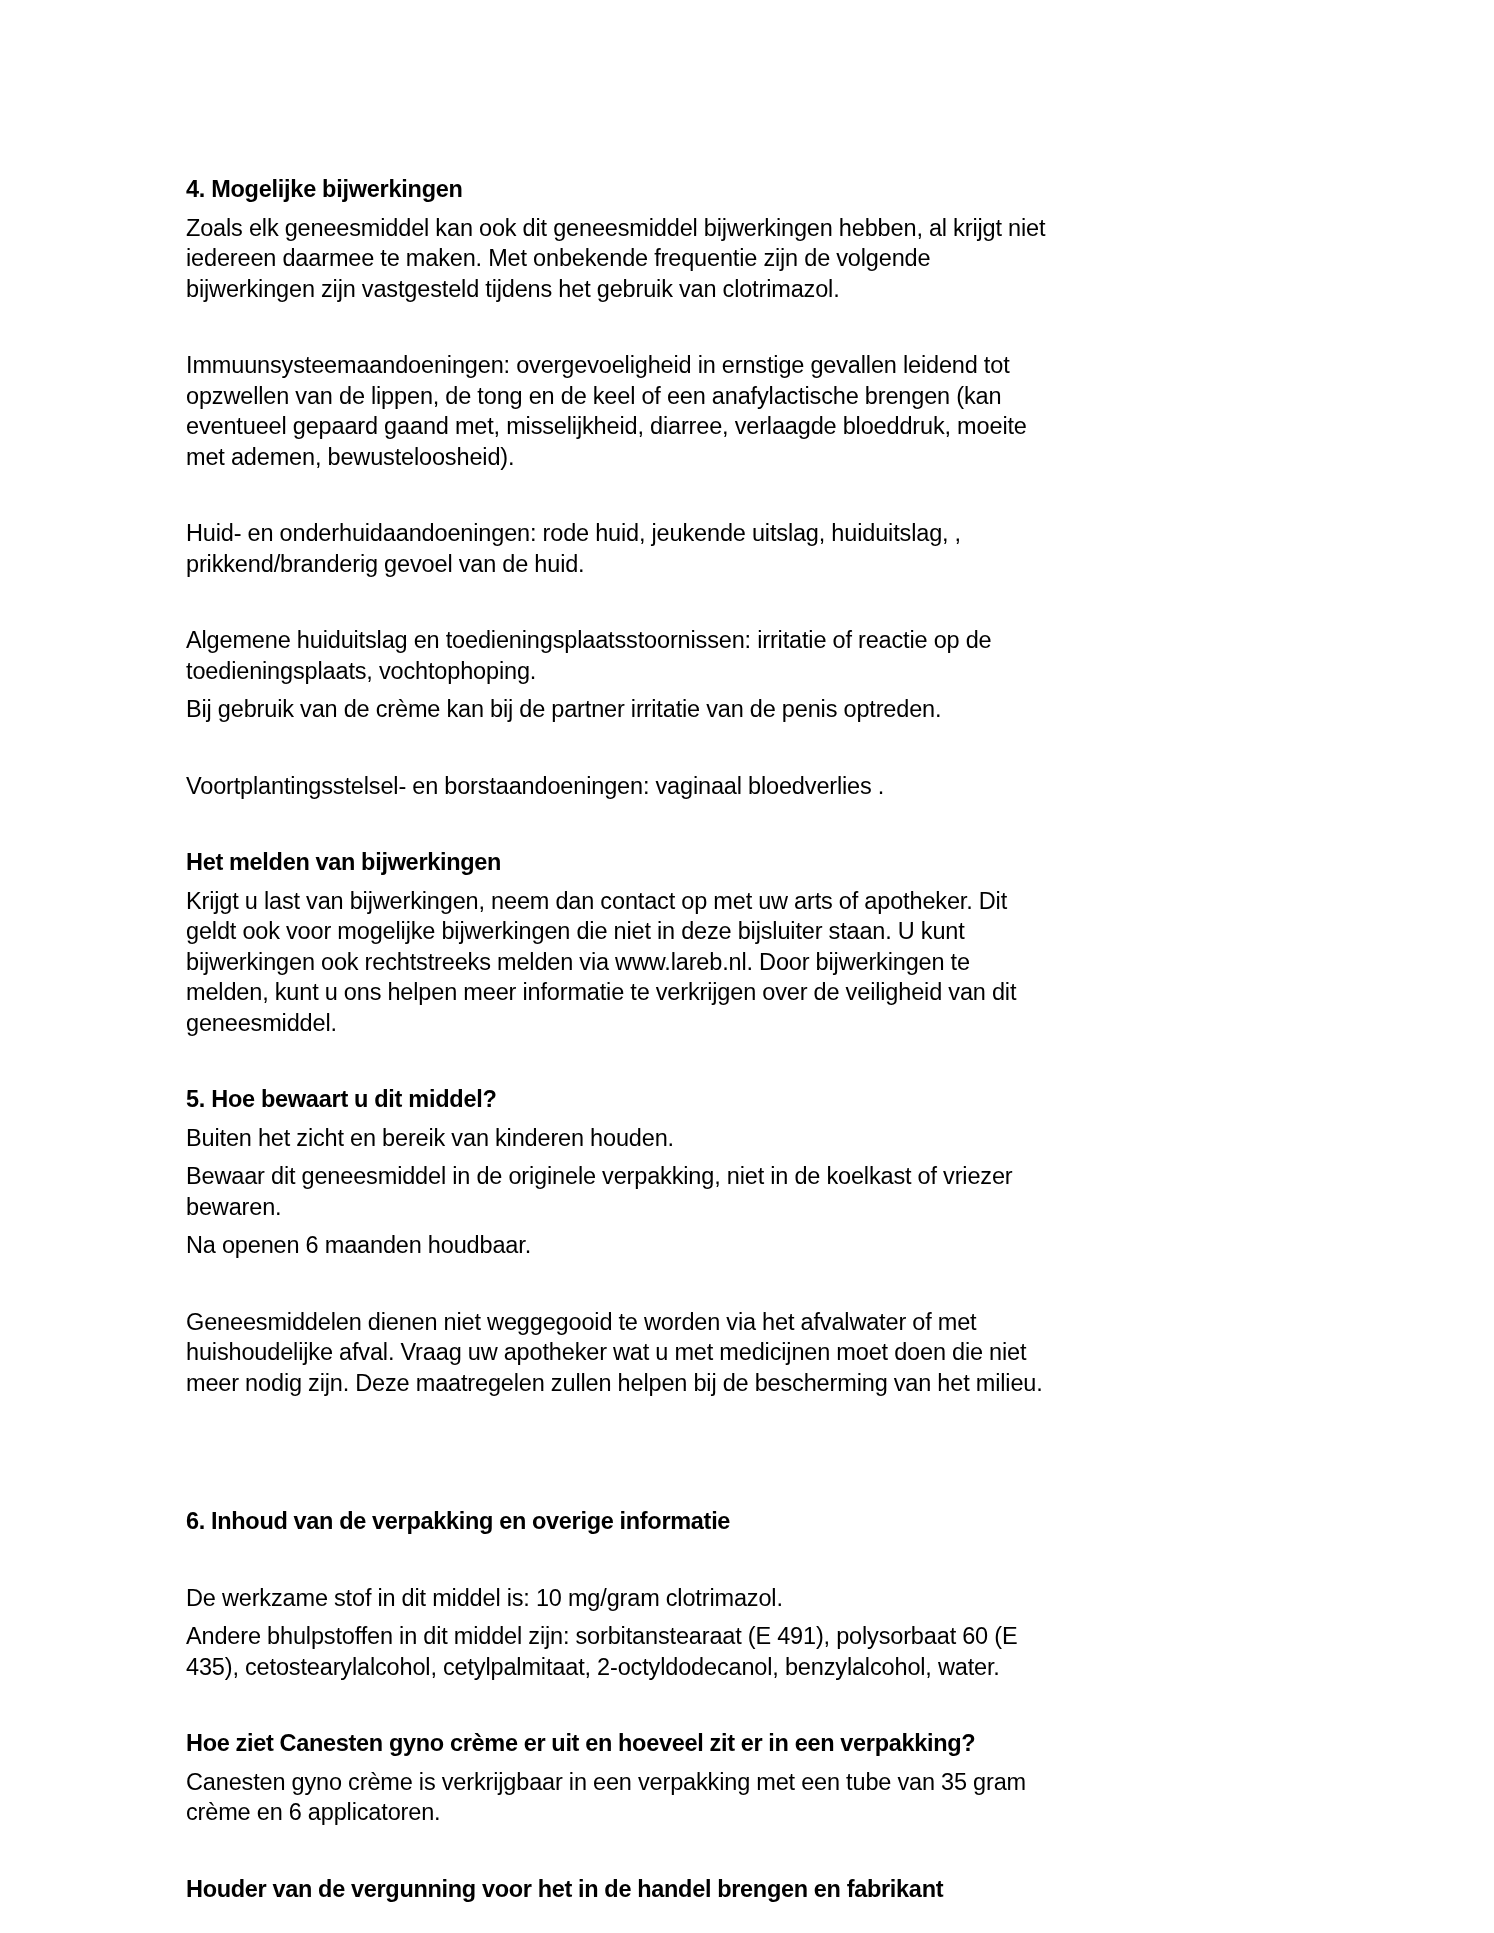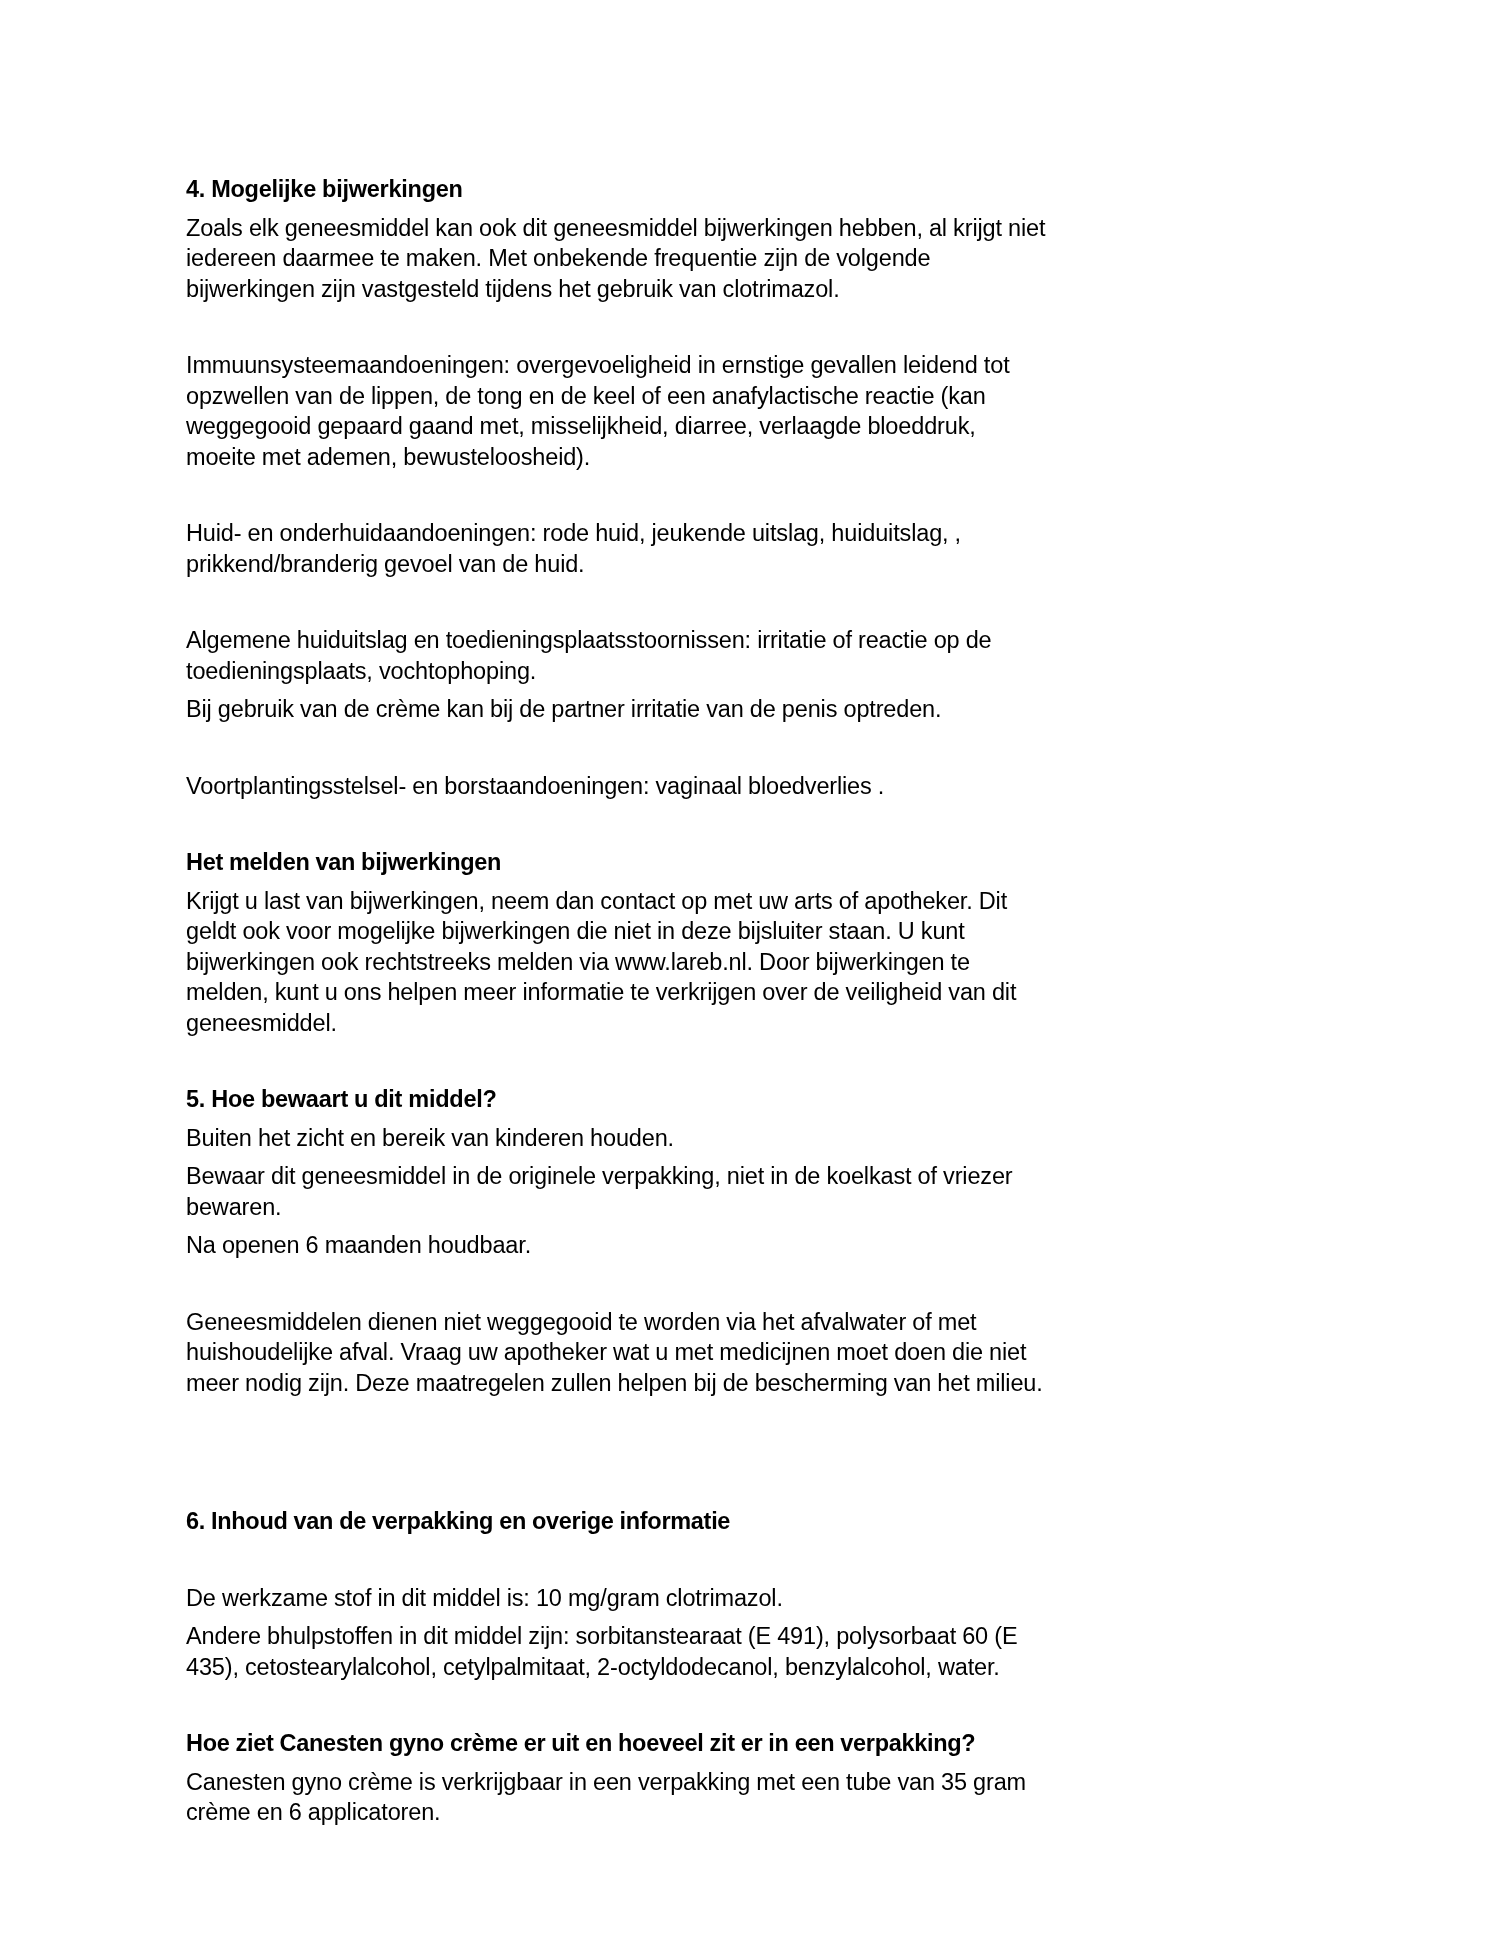--- a/index.html
+++ b/index.html
@@ -52,21 +52,21 @@
 
 <div class="page">
   <div class="content">
 
     <div class="heading numbered">4.  Mogelijke bijwerkingen</div>
     <div class="para">Zoals elk geneesmiddel kan ook dit geneesmiddel bijwerkingen hebben, al krijgt niet iedereen daarmee te maken. Met onbekende frequentie zijn de volgende bijwerkingen zijn vastgesteld tijdens het gebruik van clotrimazol.</div>
 
     <div class="gap-sm"></div>
 
     <div class="para">
-      <span class="u">Immuunsysteemaandoeningen:</span><span> overgevoeligheid in ernstige gevallen leidend tot opzwellen van de lippen, de tong en de keel of een anafylactische reactie (kan weggegooid gepaard gaand met, misselijkheid, diarree, verlaagde bloeddruk, moeite met ademen, bewusteloosheid).</span>
+      <span class="u">Immuunsysteemaandoeningen:</span><span> overgevoeligheid in ernstige gevallen leidend tot opzwellen van de lippen, de tong en de keel of een anafylactische brengen (kan eventueel gepaard gaand met, misselijkheid, diarree, verlaagde bloeddruk, moeite met ademen, bewusteloosheid).</span>
     </div>
 
     <div class="gap-sm"></div>
 
     <div class="para">
       <span class="u">Huid- en onderhuidaandoeningen:</span><span> rode huid, jeukende uitslag, huiduitslag, , prikkend/branderig gevoel van de huid.</span>
     </div>
 
     <div class="gap-sm"></div>
 
@@ -106,15 +106,16 @@
     <div class="line">De werkzame stof in dit middel is: 10 mg/gram clotrimazol.</div>
     <div class="para">Andere bhulpstoffen in dit middel zijn: sorbitanstearaat (E 491), polysorbaat 60 (E 435), cetostearylalcohol, cetylpalmitaat, 2-octyldodecanol, benzylalcohol, water.</div>
 
     <div class="gap-md"></div>
 
     <div class="heading">Hoe ziet Canesten gyno crème er uit en hoeveel zit er in een verpakking?</div>
     <div class="para">Canesten gyno crème is verkrijgbaar in een verpakking met een tube van 35 gram crème en 6 applicatoren.</div>
 
     <div class="gap-md"></div>
 
+    <div class="heading">Houder van de vergunning voor het in de handel brengen en fabrikant</div>
 
   </div>
 </div>
 
 </body></html>

